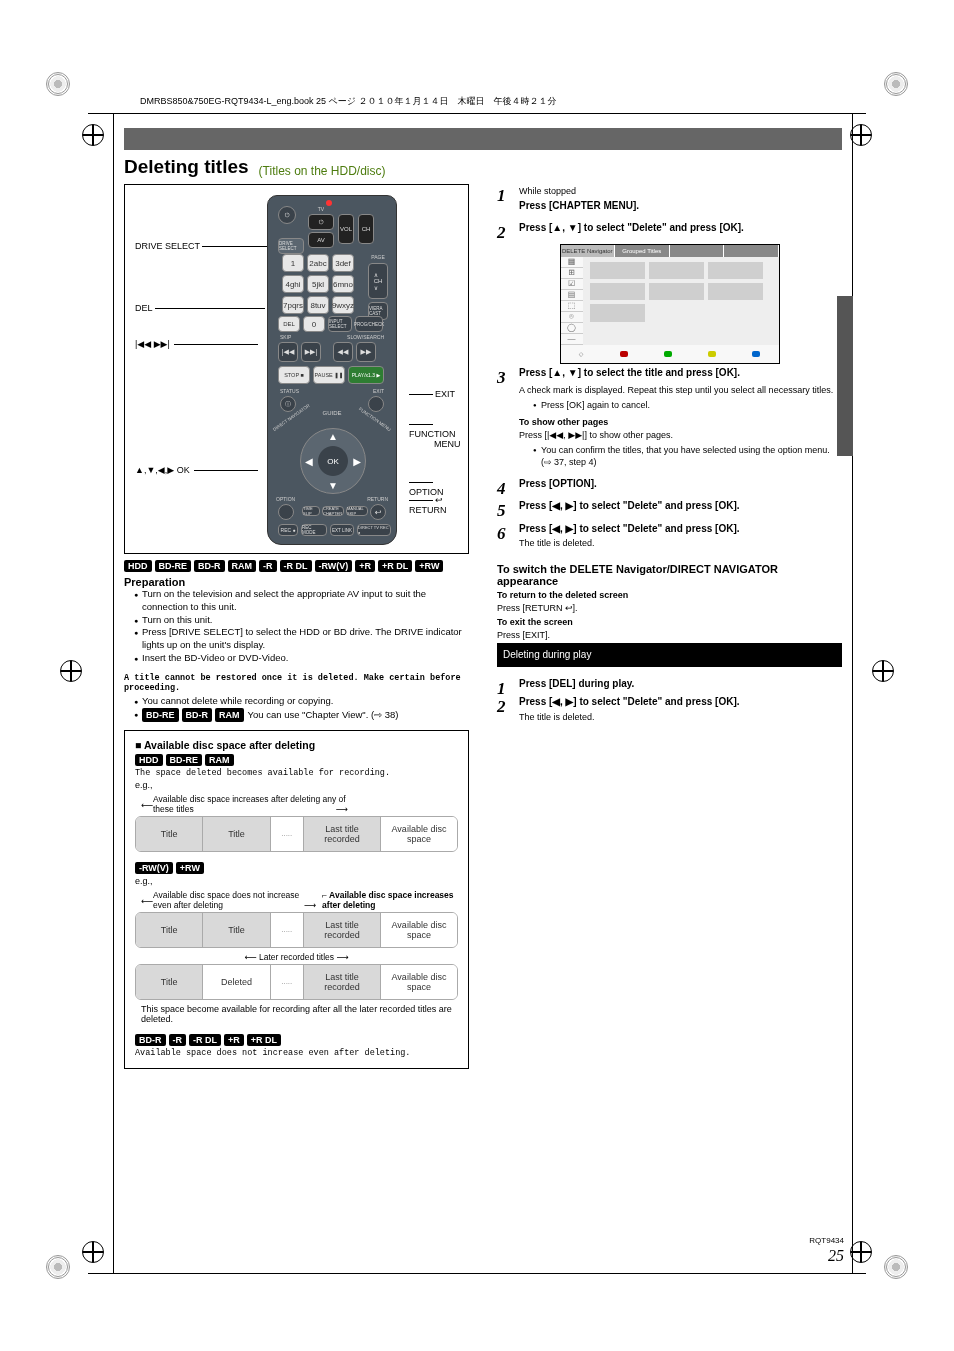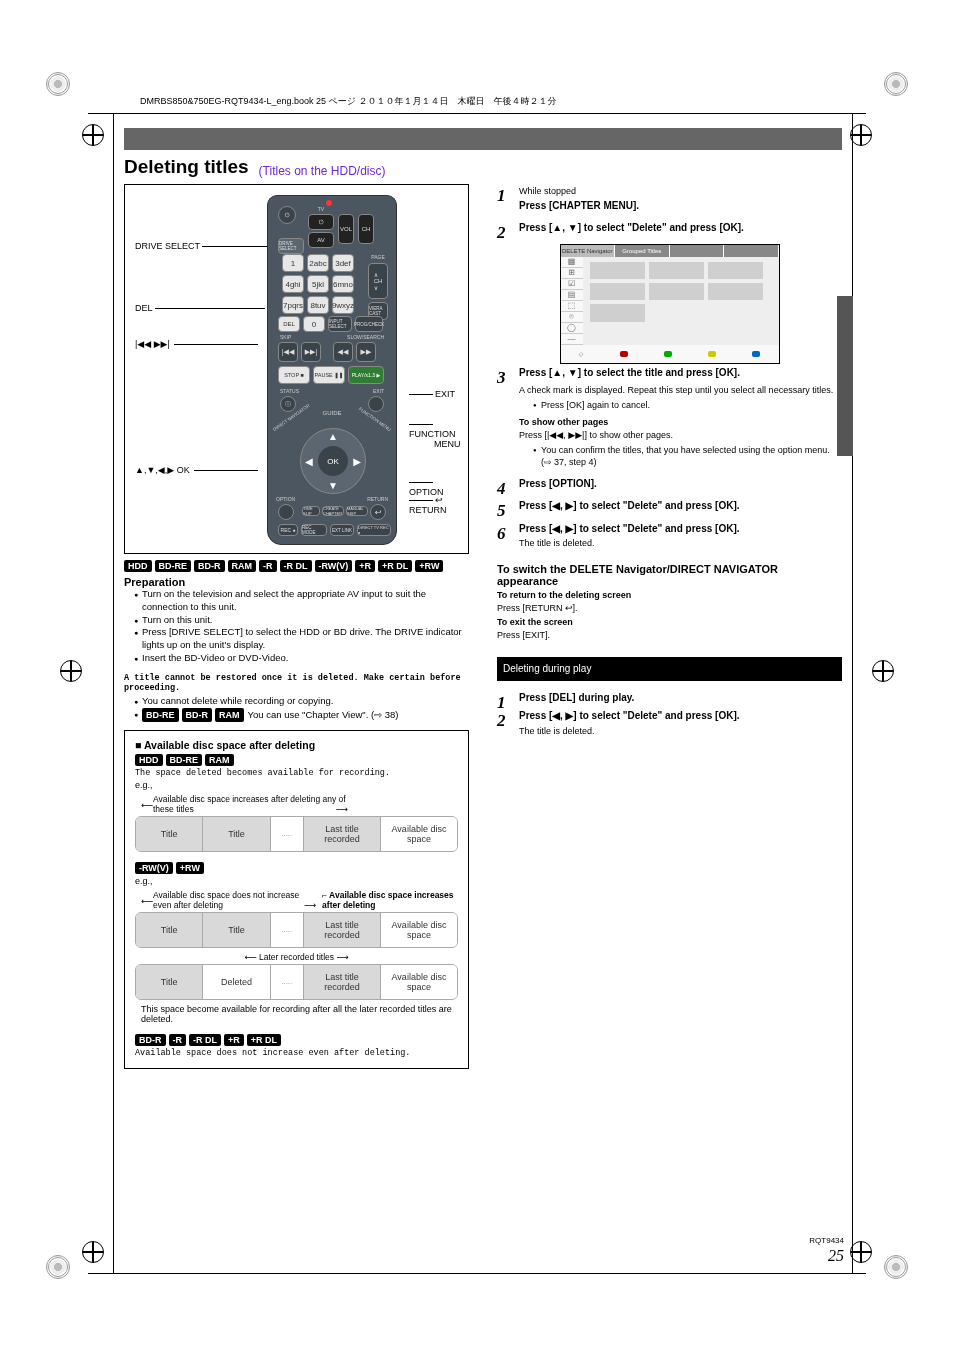--- a/index.html
+++ b/index.html
@@ -38,21 +38,21 @@
   .crop-line-l { left:113px; }
   .crop-line-r { right:101px; }
 
   .hdr-note { position:absolute; top:95px; left:140px; font-size:9px; color:#000; }
 
   .page-body { position:absolute; top:128px; left:124px; right:112px; bottom:90px; }
 
   .banner { background:#666; height:22px; margin-bottom:6px; }
   .title-row { display:flex; align-items:flex-end; gap:10px; margin-bottom:2px; }
   .title-main { font-size:19px; font-weight:bold; }
-  .title-sub  { font-size:12px; color:#6d28d9; flex:1; }
+  .title-sub  { font-size:12px; color:#4d7c0f; flex:1; }
   .page-tag-right { position:absolute; right:-11px; top:168px; width:16px; height:160px; background:#555; }
 
   .two-col { display:flex; gap:28px; margin-top:6px; }
   .col { flex:1; min-width:0; }
 
   
   .remote-box { border:1px solid #000; padding:10px 12px 10px 12px; position:relative; height:370px; }
   .remote-area { position:relative; height:100%; }
   .remote-body { position:absolute; left:130px; top:0; width:130px; height:350px; background:#4b5660; border-radius:10px 10px 14px 14px; border:1px solid #333; }
   .led { position:absolute; top:4px; left:58px; width:6px; height:6px; background:#f33; border-radius:50%; }
@@ -114,21 +114,21 @@
   .tv-grow { position:absolute; background:#cfcfcf; height:20%; }
   .tv-foot { position:absolute; left:0; right:0; bottom:0; height:18px; display:flex; align-items:center; justify-content:space-around; }
   .tv-dot { width:8px; height:6px; border-radius:2px; }
 
   .sub-bul { padding-left:14px; margin-top:2px; }
   .sub-bul li { list-style:none; position:relative; padding-left:8px; font-size:9px; line-height:1.4; }
   .sub-bul li:before { content:"●"; position:absolute; left:0; font-size:6px; top:2px; }
 
   .switch-h { font-size:11px; font-weight:bold; border-top:1px solid #000; padding-top:4px; margin-top:6px; }
 
-  .del-bar { background:#000; color:#fff; font-size:10px; padding:2px 6px; margin-top:14px; height:24px; display:flex; align-items:center; }
+  .del-bar { background:#000; color:#fff; font-size:10px; padding:2px 6px; height:24px; display:flex; align-items:center; }
   .after-del { font-size:10px; margin-top:10px; line-height:1.45; }
 
   .page-info { position:absolute; right:-2px; bottom:-6px; text-align:right; font-size:8px; line-height:1.3; }
   .page-info .pn { font-size:16px; font-style:italic; font-family:"Times New Roman",serif; }
 
   .gly { font-family: "Segoe UI Symbol","Apple Symbols",sans-serif; }
 </style>
 </head>
 <body>
 
@@ -417,21 +417,21 @@
 
       <div class="step"><span class="num">4</span><b>Press [OPTION].</b></div>
       <div class="step"><span class="num">5</span><b>Press [◀, ▶] to select "Delete" and press [OK].</b></div>
       <div class="step"><span class="num">6</span>
         <b>Press [◀, ▶] to select "Delete" and press [OK].</b><br>
         <span style="font-size:9px;">The title is deleted.</span>
       </div>
 
       <div class="switch-h" style="border-top:none;margin-top:6px;">To switch the DELETE Navigator/DIRECT NAVIGATOR appearance</div>
       <div style="font-size:9px;line-height:1.5;margin-top:2px;">
-        <b>To return to the deleting screen</b><br>Press [RETURN <span class="gly">↩</span>].<br>
+        <b>To return to the deleted screen</b><br>Press [RETURN <span class="gly">↩</span>].<br>
         <b>To exit the screen</b><br>Press [EXIT].
       </div>
 
       <div class="del-bar">Deleting during play</div>
       <div class="after-del">
         <div class="step" style="margin-bottom:4px;"><span class="num">1</span><b>Press [DEL] during play.</b></div>
         <div class="step"><span class="num">2</span>
           <b>Press [◀, ▶] to select "Delete" and press [OK].</b><br>
           <span style="font-size:9px;">The title is deleted.</span>
         </div>

